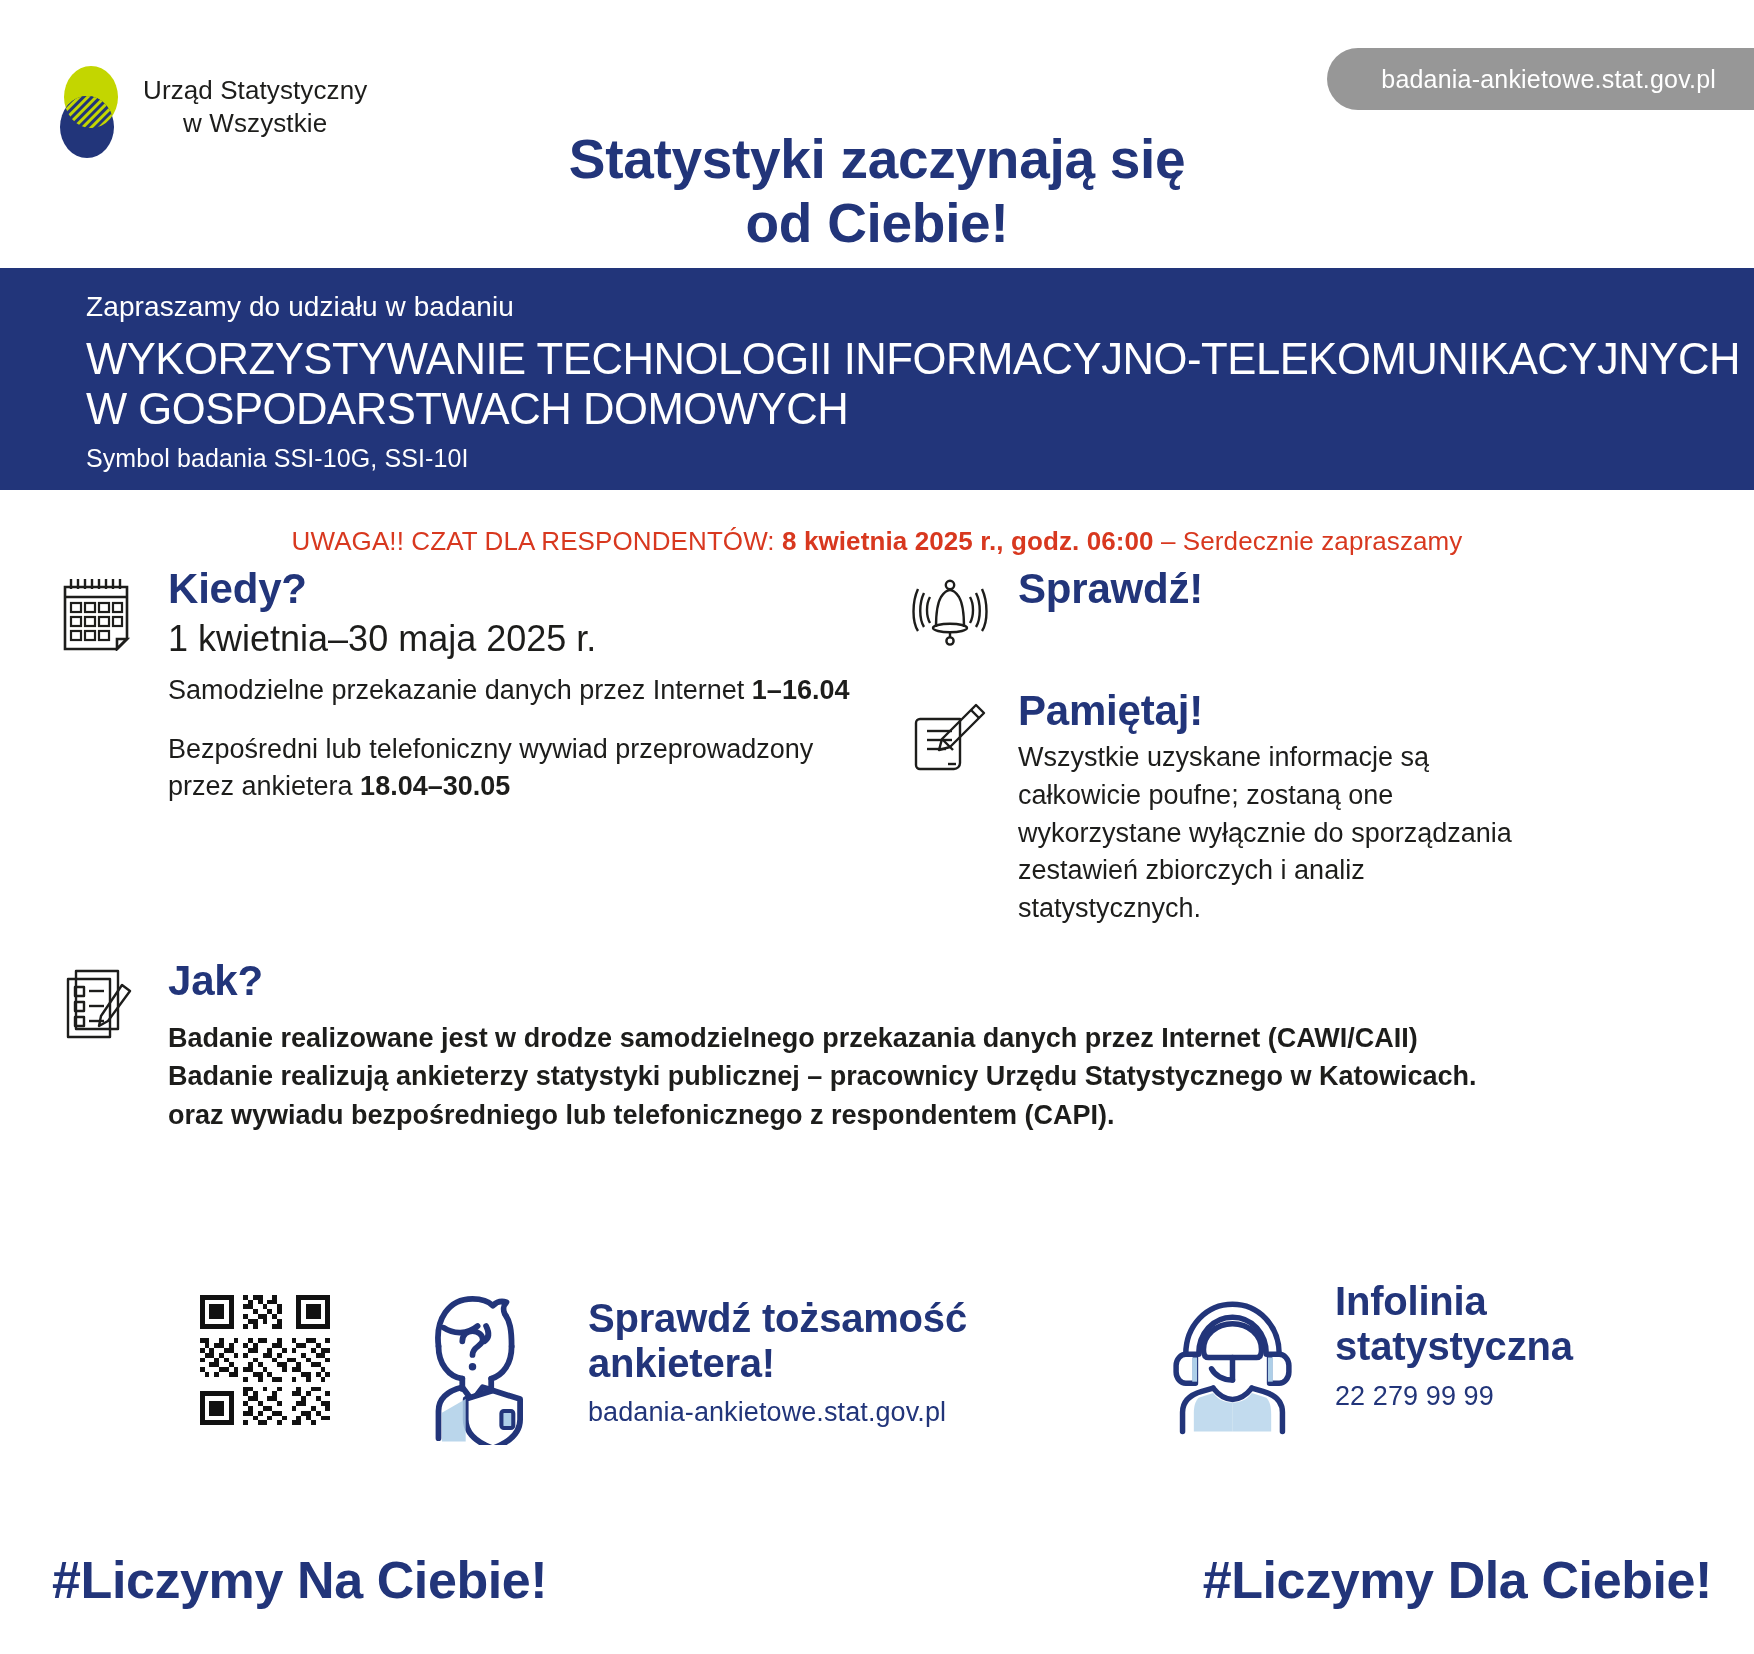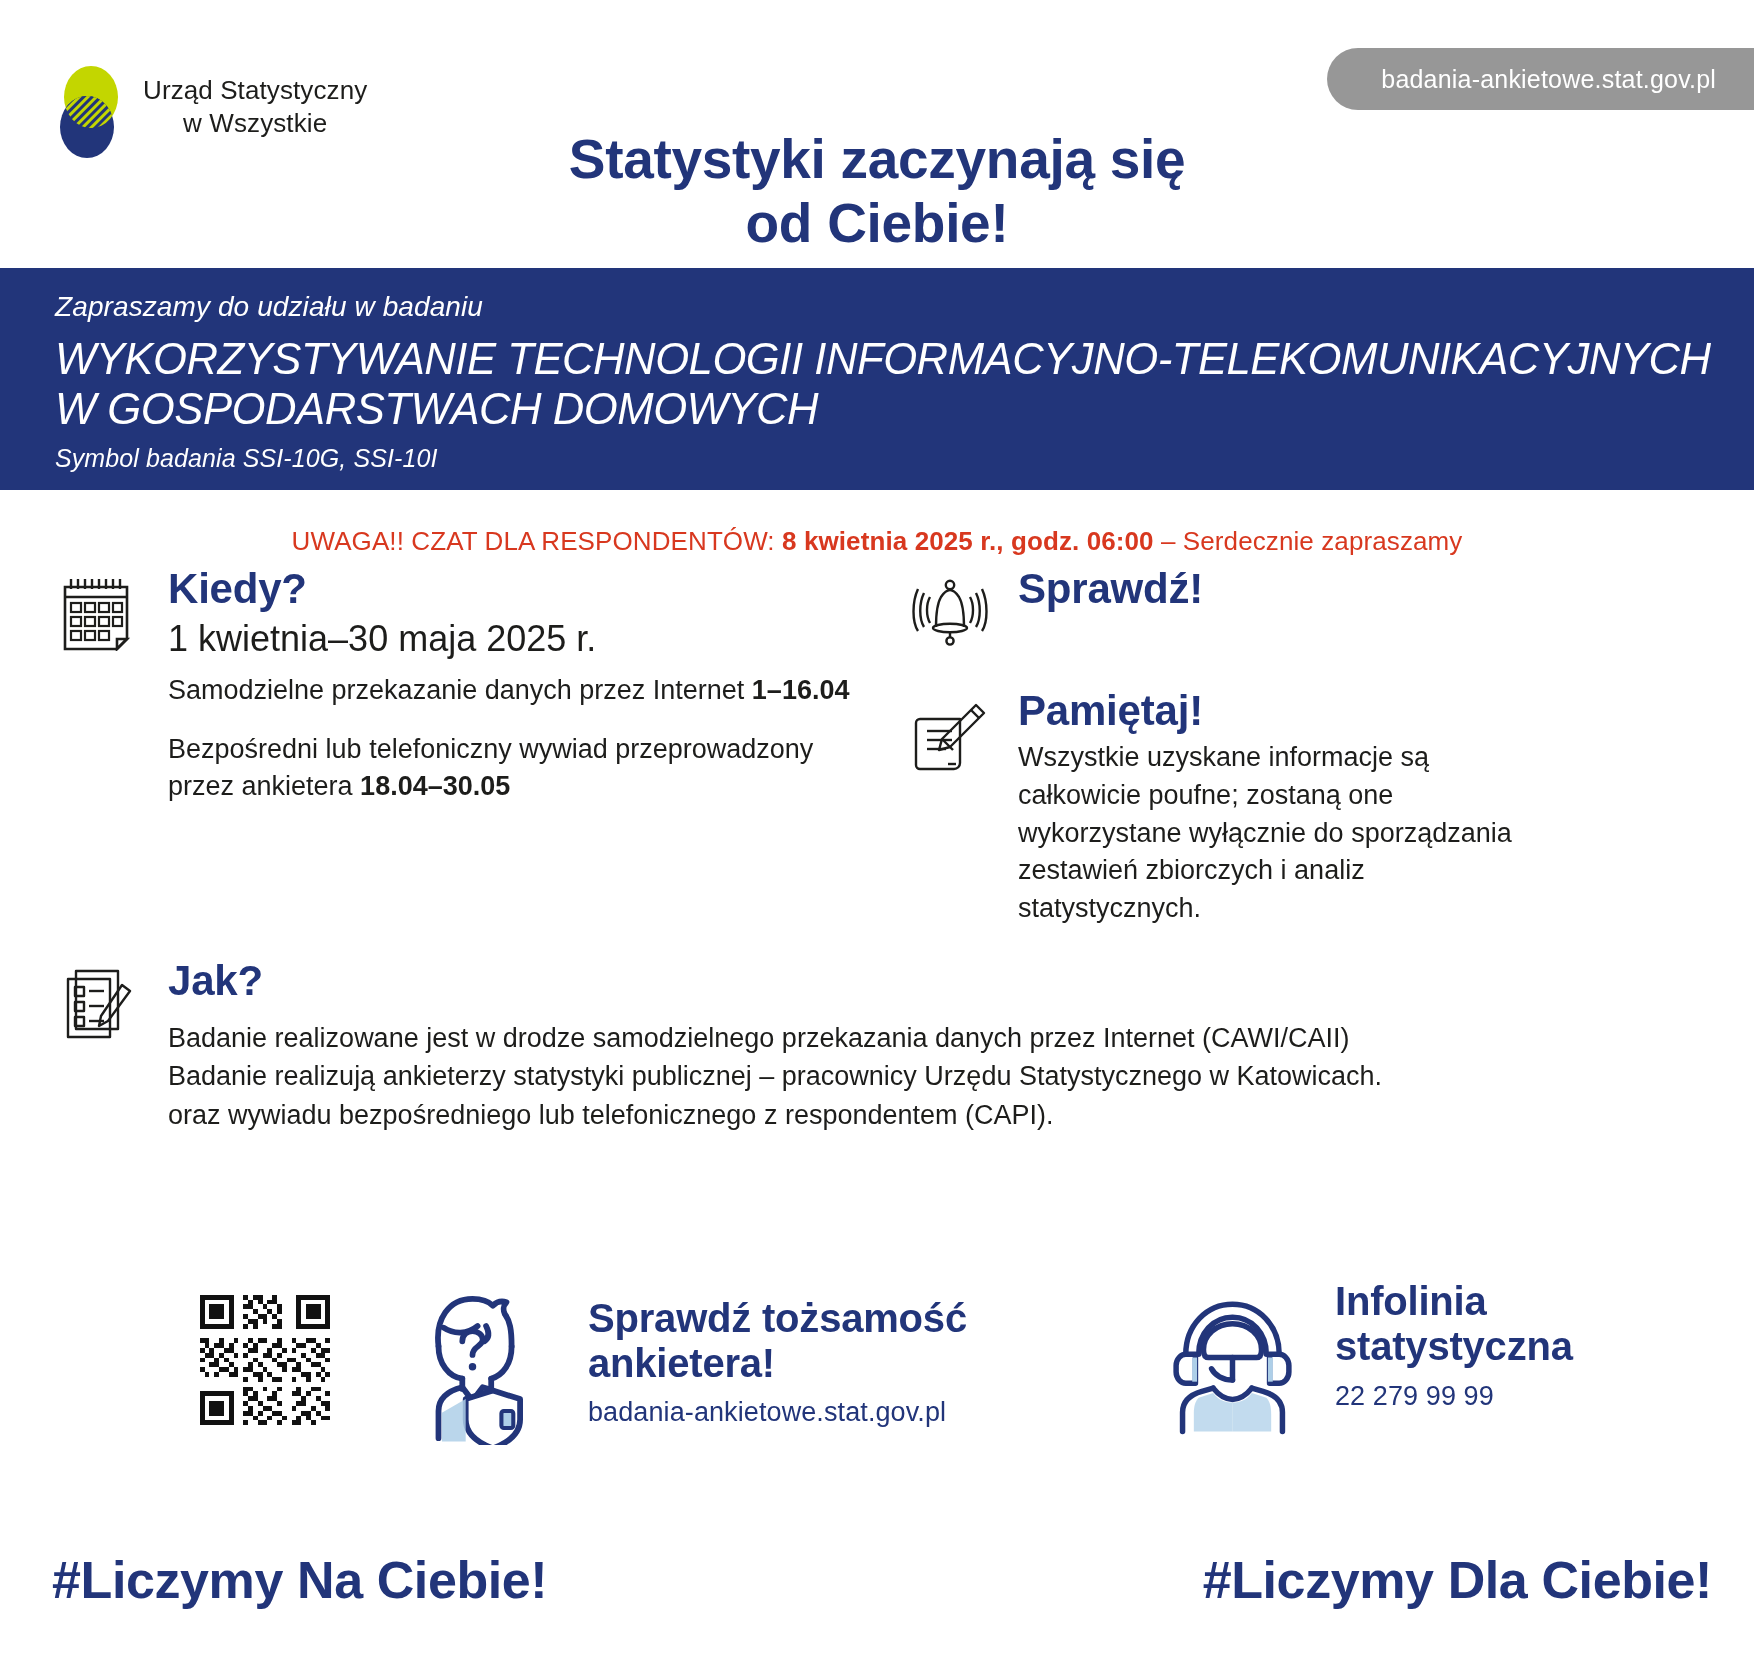--- a/index.html
+++ b/index.html
@@ -80,24 +80,23 @@
     letter-spacing: -0.3px;
   }
   .main-title .tl {
     display: block;
   }
 
   
   .banner {
     background: #22357a;
     color: #ffffff;
-    padding: 22px 0 20px 55px;
+    padding: 22px 0 20px 86px;
     height: 222px;
     box-sizing: border-box;
-    font-style: italic;
   }
   .banner .invite {
     font-size: 28px;
     line-height: 1.2;
     margin-bottom: 10px;
     letter-spacing: 0.1px;
   }
   .banner .study-title {
     font-size: 45px;
     line-height: 1.12;
@@ -192,21 +191,21 @@
     width: 1480px;
     display: flex;
     align-items: flex-start;
   }
   .jak-block .block-icon { padding-top: 6px; }
   .jak-text {
     font-size: 27px;
     line-height: 1.42;
     color: #1d1d1b;
   }
-  .jak-text .jl { display: block; }
+  .jak-text .jl { display: block; font-weight: bold; }
 
   
   .promo {
     position: absolute;
     left: 0;
     right: 0;
     top: 1275px;
     height: 215px;
   }
   .promo-left {

